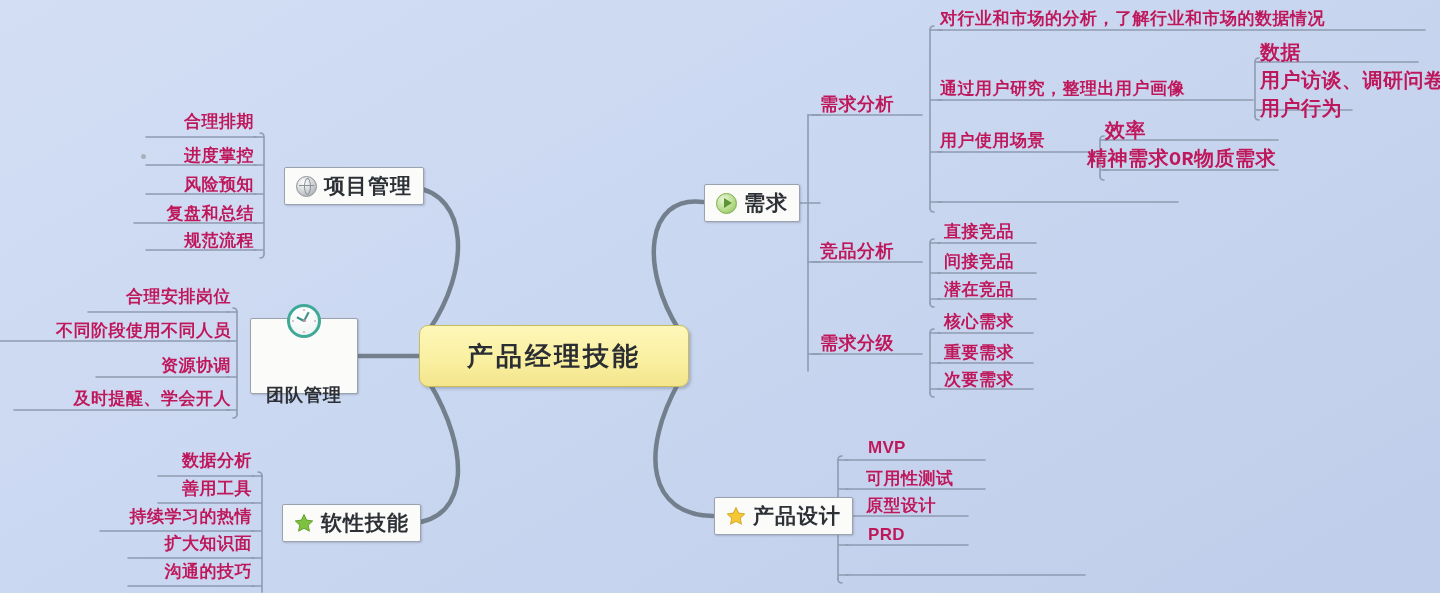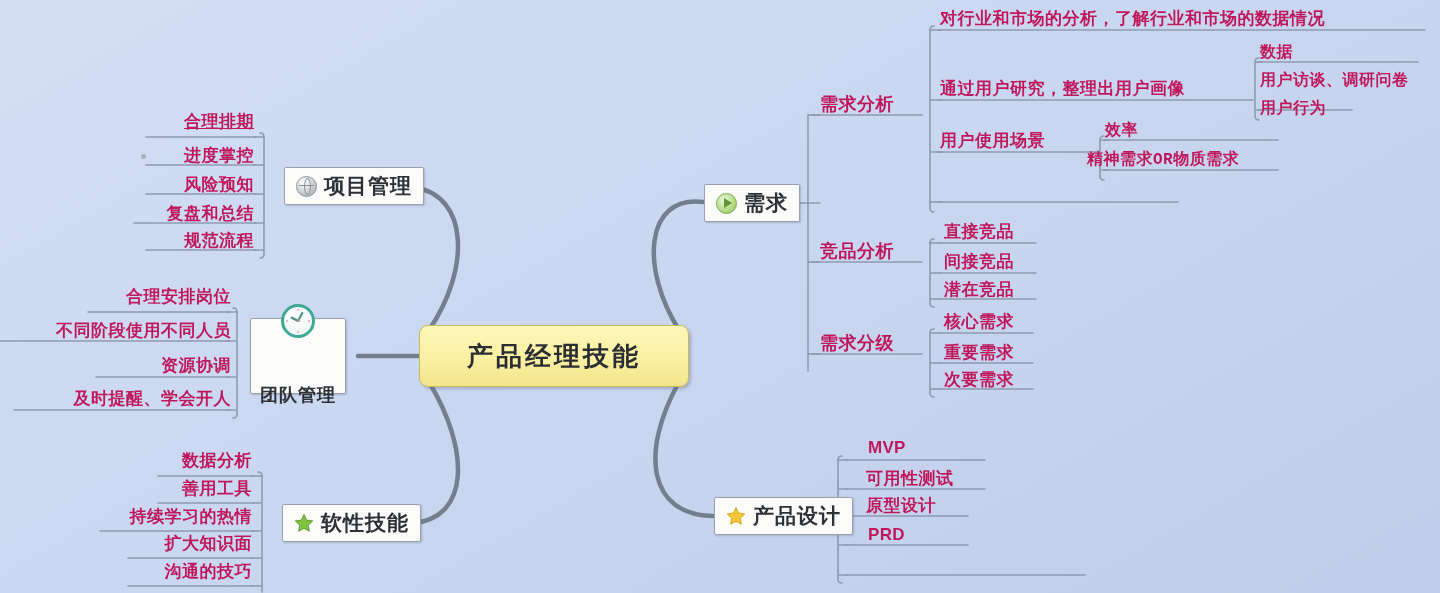--- a/index.html
+++ b/index.html
@@ -131,21 +131,21 @@
   .leaf {
     position: absolute;
     font-size: 17px;
     font-weight: 700;
     color: #be185d;
     letter-spacing: 0.5px;
     white-space: nowrap;
     line-height: 20px;
     text-shadow: 0 0 1px rgba(255,255,255,0.25);
   }
-  .leaf.small { font-size: 16px; }
+  .leaf.small { font-size: 20px; }
   .leaf.big   { font-size: 18px; }
   .leaf.lat   { font-family: "Liberation Sans", sans-serif; letter-spacing: 0.3px; }
 
   .bullet-dot {
     position: absolute;
     width: 5px; height: 5px;
     border-radius: 50%;
     background: #a9b0bb;
   }
 </style>
@@ -253,28 +253,28 @@
 
   <div id="central">
     <span class="ctext">产品经理技能</span>
   </div>
 
   <div class="node branch-node" style="left:284px; top:167px;">
     <span class="ico ico-globe"></span>
     <span class="lbl">项目管理</span>
   </div>
 
-  <div class="leaf" style="right:1186px; top:111px; text-align:right;text-decoration:underline;">合理排期</div>
+  <div class="leaf" style="right:1186px; top:111px; text-align:right;">合理排期</div>
   <div class="bullet-dot" style="left:141px; top:154px;"></div>
   <div class="leaf" style="right:1186px; top:145px; text-align:right;">进度掌控</div>
   <div class="leaf" style="right:1186px; top:174px; text-align:right;">风险预知</div>
   <div class="leaf" style="right:1186px; top:203px; text-align:right;">复盘和总结</div>
   <div class="leaf" style="right:1186px; top:230px; text-align:right;">规范流程</div>
 
-  <div class="node branch-node stacked" style="left:250px; top:318px; width:96px;gap:45px;">
+  <div class="node branch-node stacked" style="left:250px; top:318px; width:108px;gap:45px;">
     <span class="ico ico-clock">
       <span class="h1"></span>
         <span class="h2"></span>
         <span class="dot"></span>
       <span class="tick" style="left:13px; top:2px;"></span>
       <span class="tick" style="left:24px; top:13px;"></span>
       <span class="tick" style="left:13px; top:24px;"></span>
       <span class="tick" style="left:2px;  top:13px;"></span>
     </span>
     <span class="lbl" style="font-size:18px;">团队管理</span>

